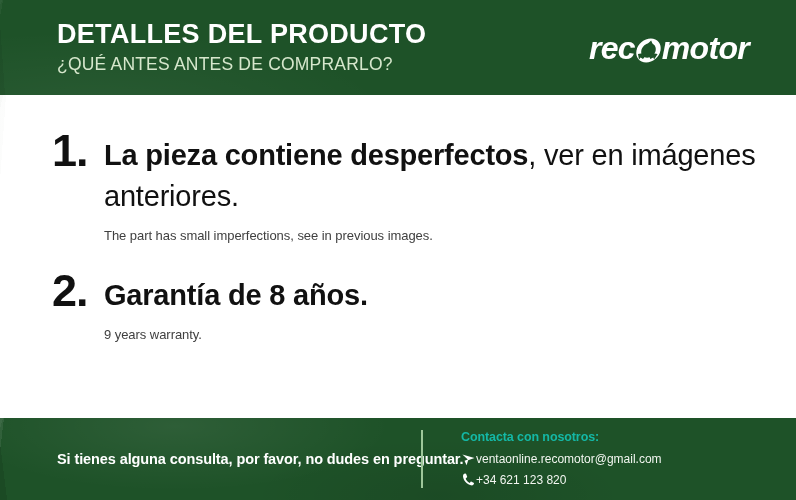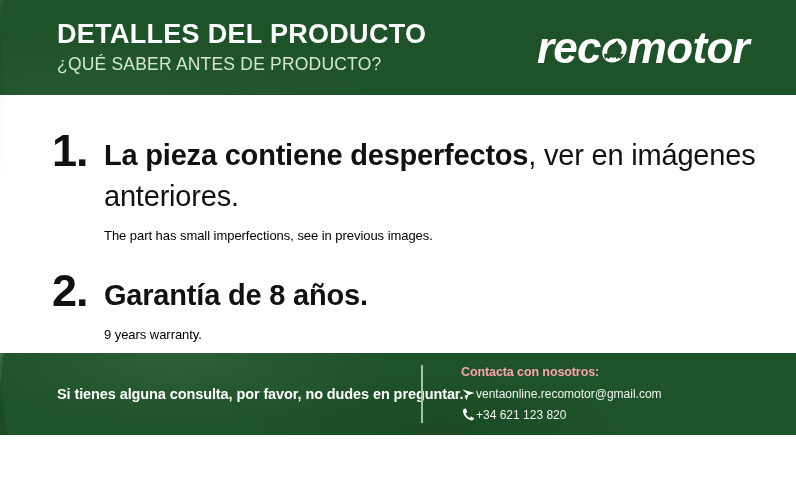--- a/index.html
+++ b/index.html
@@ -6,21 +6,21 @@
 
   html, body {
     width:796px; height:500px;
     overflow:hidden;
     background:#ffffff;
     font-family:"Liberation Sans", sans-serif;
   }
 
   #page {
     position:relative;
-    width:796px; height:435px;
+    width:796px; height:500px;
     background:#ffffff;
     display:flex;
     flex-direction:column;
   }
 
   
   .header {
     position:relative;
     height:95px;
     background:#1e5228;
@@ -62,21 +62,21 @@
     line-height:1.1;
     white-space:nowrap;
   }
 
   
   .logo {
     position:relative; z-index:2;
     display:flex;
     align-items:center;
     color:#ffffff;
-    font-size:44px;
+    font-size:32px;
     font-weight:bold;
     font-style:italic;
     letter-spacing:-0.7px;
     line-height:1;
     white-space:nowrap;
     margin-right:22px;
   }
   .logo .recycle-o {
     display:inline-block;
     width:25px; height:25px;
@@ -124,21 +124,21 @@
   .item-heading {
     color:#111111;
     font-size:29px;
     line-height:1.42;
     font-weight:normal;
     letter-spacing:-0.2px;
   }
   .item-heading .b { font-weight:bold; }
 
   .item-sub {
-    color:#000000;
+    color:#404040;
     font-size:13px;
     font-weight:normal;
     line-height:1.3;
     margin-top:11px;
     letter-spacing:-0.05px;
   }
 
   
   .footer {
     position:relative;
@@ -179,21 +179,21 @@
     margin-right:38px;
     flex:0 0 2px;
   }
   .contact {
     display:flex;
     flex-direction:column;
     justify-content:center;
     gap:4px;
   }
   .contact-title {
-    color:#fca5a5;
+    color:#14b8a6;
     font-size:12.5px;
     font-weight:bold;
     letter-spacing:-0.1px;
     line-height:1.2;
     margin-bottom:2px;
   }
   .contact-row {
     display:flex;
     align-items:center;
     color:#f2f6f0;
@@ -212,21 +212,21 @@
 <body>
 
 <div id="page">
 
   <div class="header">
     <div class="header-texture"></div>
     <div class="header-inner">
 
       <div class="header-titles">
         <div class="header-title">DETALLES DEL PRODUCTO</div>
-        <div class="header-subtitle">¿QUÉ SABER ANTES DE PRODUCTO?</div>
+        <div class="header-subtitle">¿QUÉ ANTES ANTES DE COMPRARLO?</div>
       </div>
 
       <div class="logo">
         <span>rec</span>
         <span class="recycle-o">
           <svg viewBox="0 0 32 32" xmlns="http://www.w3.org/2000/svg">
             <path fill="#ffffff" d="M16 0.6C7.5 0.6 0.6 7.5 0.6 16S7.5 31.4 16 31.4 31.4 24.5 31.4 16 24.5 0.6 16 0.6zm0 24.6c-5.1 0-9.2-4.1-9.2-9.2S10.9 6.8 16 6.8s9.2 4.1 9.2 9.2-4.1 9.2-9.2 9.2z"></path>
             <path fill="#1e5228" d="M16.9 3.1l4.0 6.6-3.0 0.0 0.0 4.0-3.6 0.0 0.0-4.0-3.0 0.0z"></path>
             <path fill="#1e5228" d="M3.4 20.6l7.5-1.3-1.5 2.6 3.5 2.0-1.8 3.1-3.5-2.0-1.5 2.6z"></path>
             <path fill="#1e5228" d="M28.6 20.6l-3.2 7.0-1.5-2.6-3.5 2.0-1.8-3.1 3.5-2.0-1.5-2.6z"></path>

